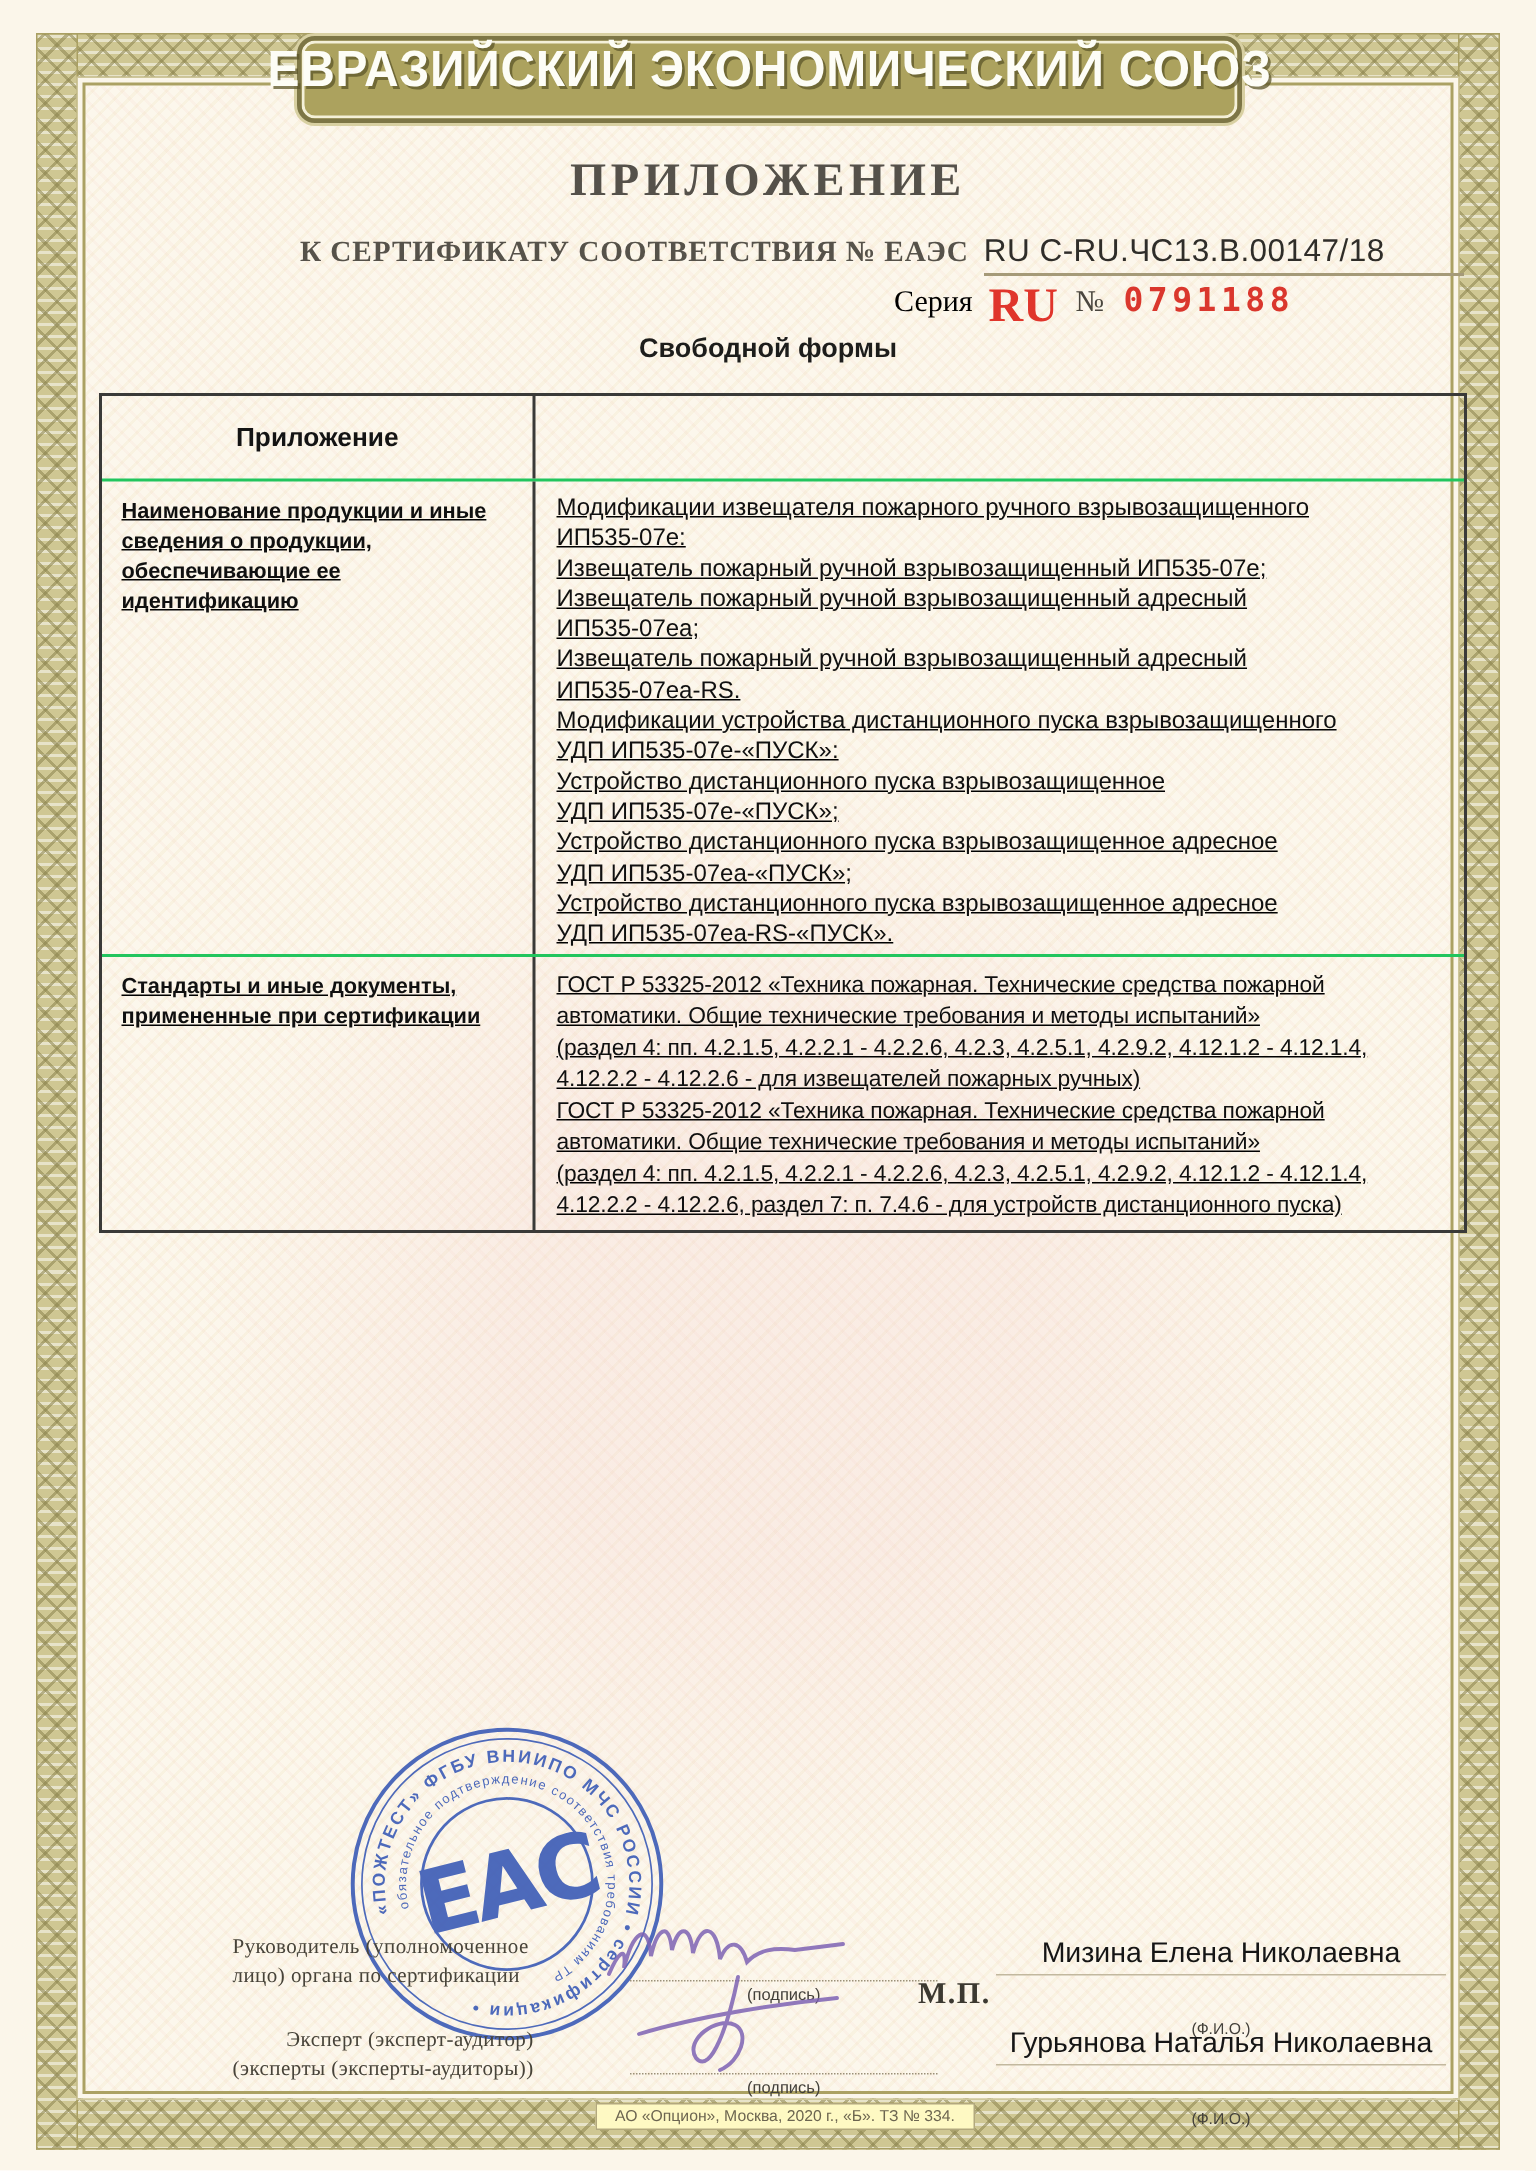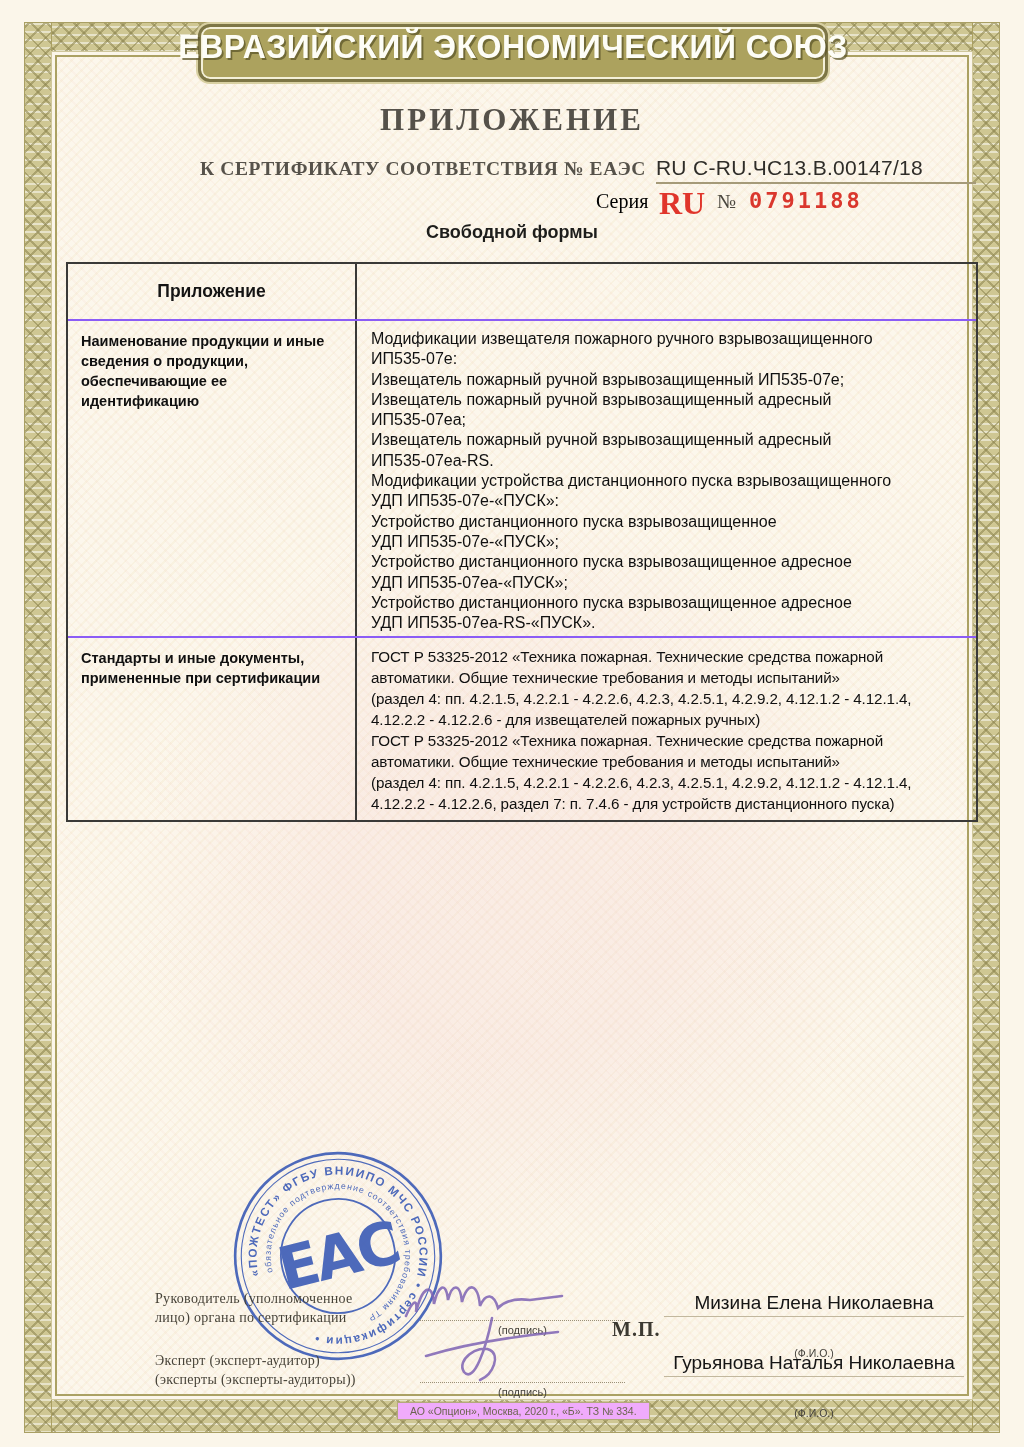--- a/index.html
+++ b/index.html
@@ -69,60 +69,60 @@
   .form-type{
     position:absolute;left:0;top:222px;width:100%;text-align:center;
     font-weight:700;font-size:18px;color:#1d1d1b;
   }
   
   .cert-table{
     position:absolute;left:66px;top:262px;width:908px;
     border:2px solid #3a3a38;
   }
   .t-row{display:flex;}
-  .t-row + .t-row{border-top:2px solid #8b5cf6;}
+  .t-row + .t-row{border-top:2px solid #22c55e;text-decoration:underline;}
   .cell-l{width:289px;min-width:289px;border-right:2px solid #3a3a38;box-sizing:border-box;}
   .cell-r{flex:1;box-sizing:border-box;}
   .th{height:55px;display:flex;align-items:center;justify-content:center;
       font-weight:700;font-size:17.5px;color:#141414;}
   .label-cell{padding:10px 10px 0 13px;font-weight:700;font-size:14.5px;
       line-height:1.38;color:#101010;white-space:pre-line;}
   .desc-cell{padding:8px 8px 6px 14px;font-size:16px;line-height:20.3px;
       color:#101010;white-space:pre-line;}
   .row-products{height:315px;}
   .row-standards{min-height:172px;}
   .row-standards .desc-cell{font-size:15.2px;line-height:21px;letter-spacing:-.1px;}
   
   .stamp{position:absolute;left:226px;top:1144px;width:224px;height:224px;opacity:.88;}
   
   .sig-label{
     position:absolute;font-family:"Liberation Serif",serif;font-size:14px;
     color:#474339;line-height:1.35;white-space:pre-line;letter-spacing:.3px;
   }
   .lbl-head{left:155px;top:1290px;}
-  .lbl-expert{left:155px;top:1352px;}
+  .lbl-expert{left:155px;top:1352px;text-align:right;}
   .sig-line{position:absolute;width:205px;border-bottom:1.5px dotted #9b9179;}
   .line1{left:420px;top:1300px;height:20px;}
   .line2{left:420px;top:1362px;height:20px;}
   .sig-caption{position:absolute;font-size:11px;color:#43403a;width:205px;text-align:center;}
   .cap1{left:420px;top:1324px;}
   .cap2{left:420px;top:1386px;}
   .mp{position:absolute;left:612px;top:1318px;font-family:"Liberation Serif",serif;font-weight:700;font-size:20px;color:#3c3931;letter-spacing:1px;}
   .name{position:absolute;left:664px;width:300px;text-align:center;font-size:19px;color:#151515;
         border-bottom:1px solid #c2b89e;padding-bottom:2px;}
   .name1{top:1292px;}
   .name2{top:1352px;}
   .fio{position:absolute;left:664px;width:300px;text-align:center;font-size:10.5px;color:#43403a;margin-top:27px;}
   .fio1{top:1320px;}
   .fio2{top:1380px;}
   .handsig{position:absolute;left:392px;top:1258px;width:260px;height:140px;}
   
   .imprint{
     position:absolute;left:397px;top:1402px;padding:2px 12px;
-    background:#f0abfc;border:1px solid #b2a87e;
+    background:#fef9c3;border:1px solid #b2a87e;
     font-size:10.5px;color:#6c6550;white-space:nowrap;
   }
 </style>
 </head>
 <body>
 
 <div class="page">
 
   <div class="band band-top"></div>
   <div class="band band-bottom"></div>

